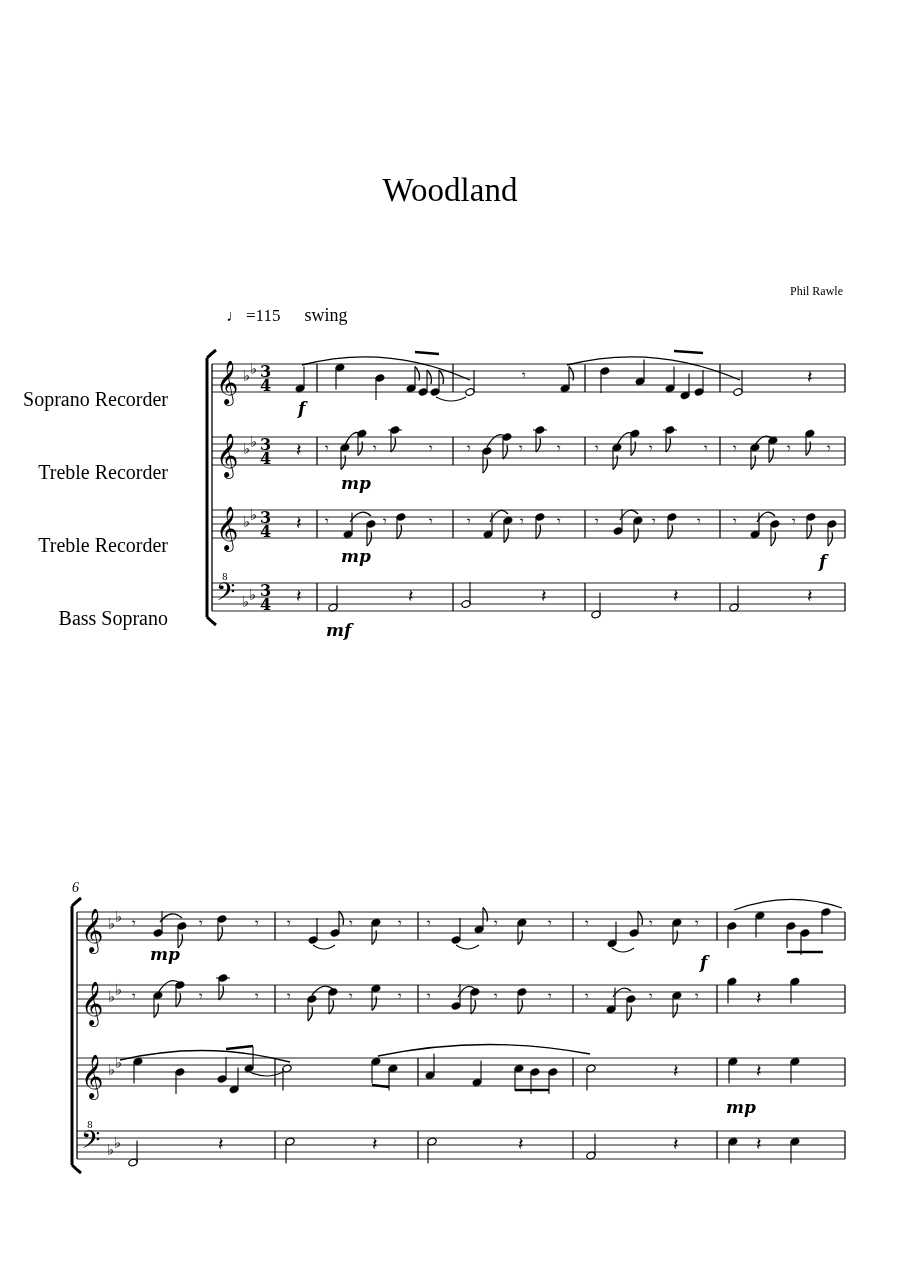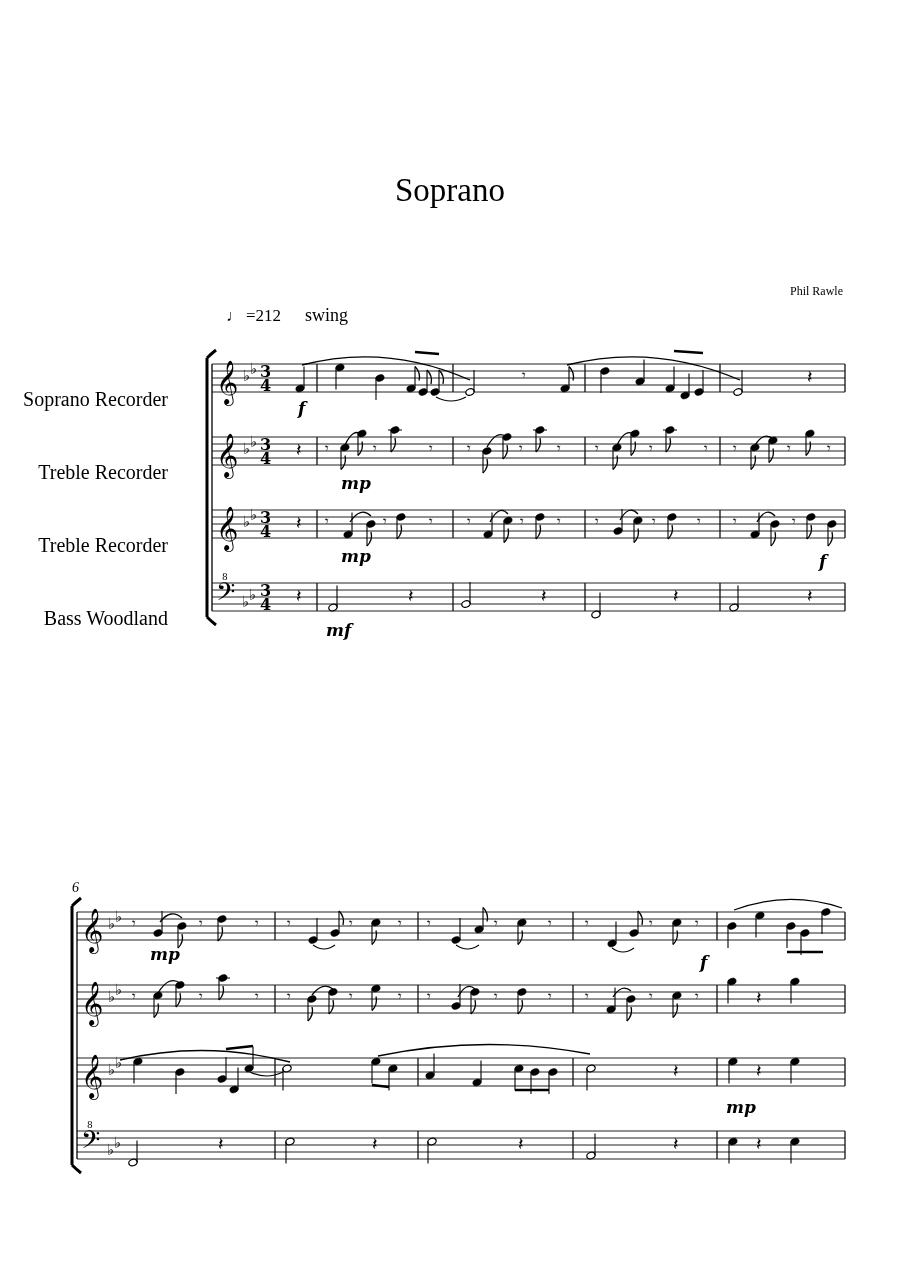--- a/index.html
+++ b/index.html
@@ -10,32 +10,32 @@
   .tempo .note { font-size:16px; }
   .tempo .swing { font-weight:normal; margin-left:20px; font-size:18px; }
   .inst { position:absolute; right:732px; font-size:20px; white-space:nowrap;margin-top:20px; }
   .measure-num { position:absolute; top:880px; left:72px; font-size:14px; font-style:italic; }
   svg.score { position:absolute; left:0; top:0; }
   .dyn { font-family:"DejaVu Serif",serif; font-style:italic; font-weight:bold; font-size:17px; }
 </style>
 </head>
 <body>
 
-<div class="title">Soprano</div>
+<div class="title">Woodland</div>
 <div class="composer">Phil Rawle</div>
 <div class="tempo">
   <span class="note">♩</span>
-  <span>=212</span>
+  <span>=115</span>
   <span class="swing">swing</span>
 </div>
 
 <div class="inst" style="top:368px">Soprano Recorder</div>
 <div class="inst" style="top:441px">Treble Recorder</div>
 <div class="inst" style="top:514px">Treble Recorder</div>
-<div class="inst" style="top:587px">Bass Woodland</div>
+<div class="inst" style="top:587px">Bass Soprano</div>
 
 <div class="measure-num">6</div>
 
 <svg class="score" width="900" height="1271" viewBox="0 0 900 1271" id="score">
     <line x1="212" x2="845" y1="364" y2="364" stroke="#222" stroke-width="1"></line>
     <line x1="212" x2="845" y1="371" y2="371" stroke="#222" stroke-width="1"></line>
     <line x1="212" x2="845" y1="378" y2="378" stroke="#222" stroke-width="1"></line>
     <line x1="212" x2="845" y1="385" y2="385" stroke="#222" stroke-width="1"></line>
     <line x1="212" x2="845" y1="392" y2="392" stroke="#222" stroke-width="1"></line>
     <text x="216" y="395" font-size="38" font-family="DejaVu Serif, serif">𝄞</text>

